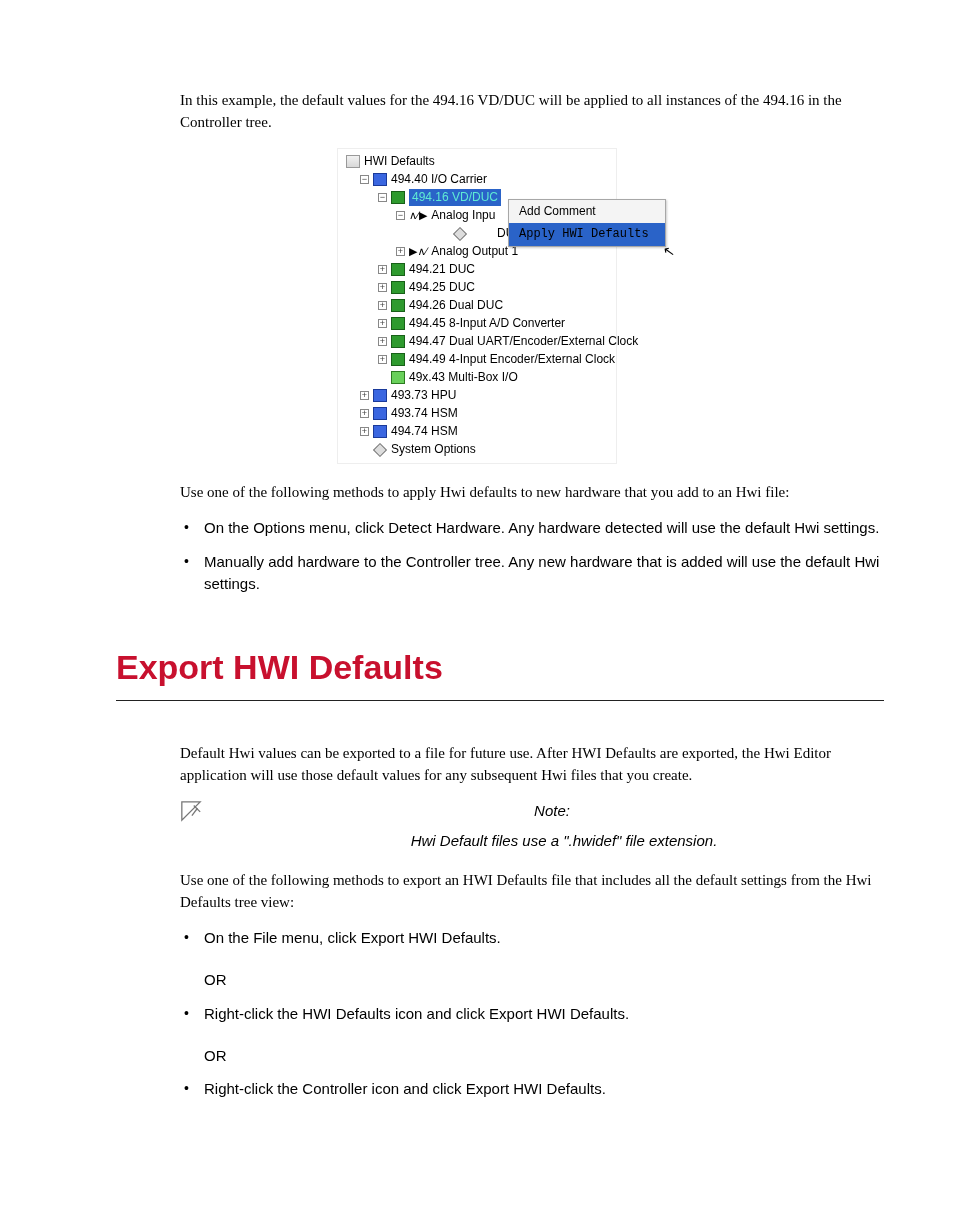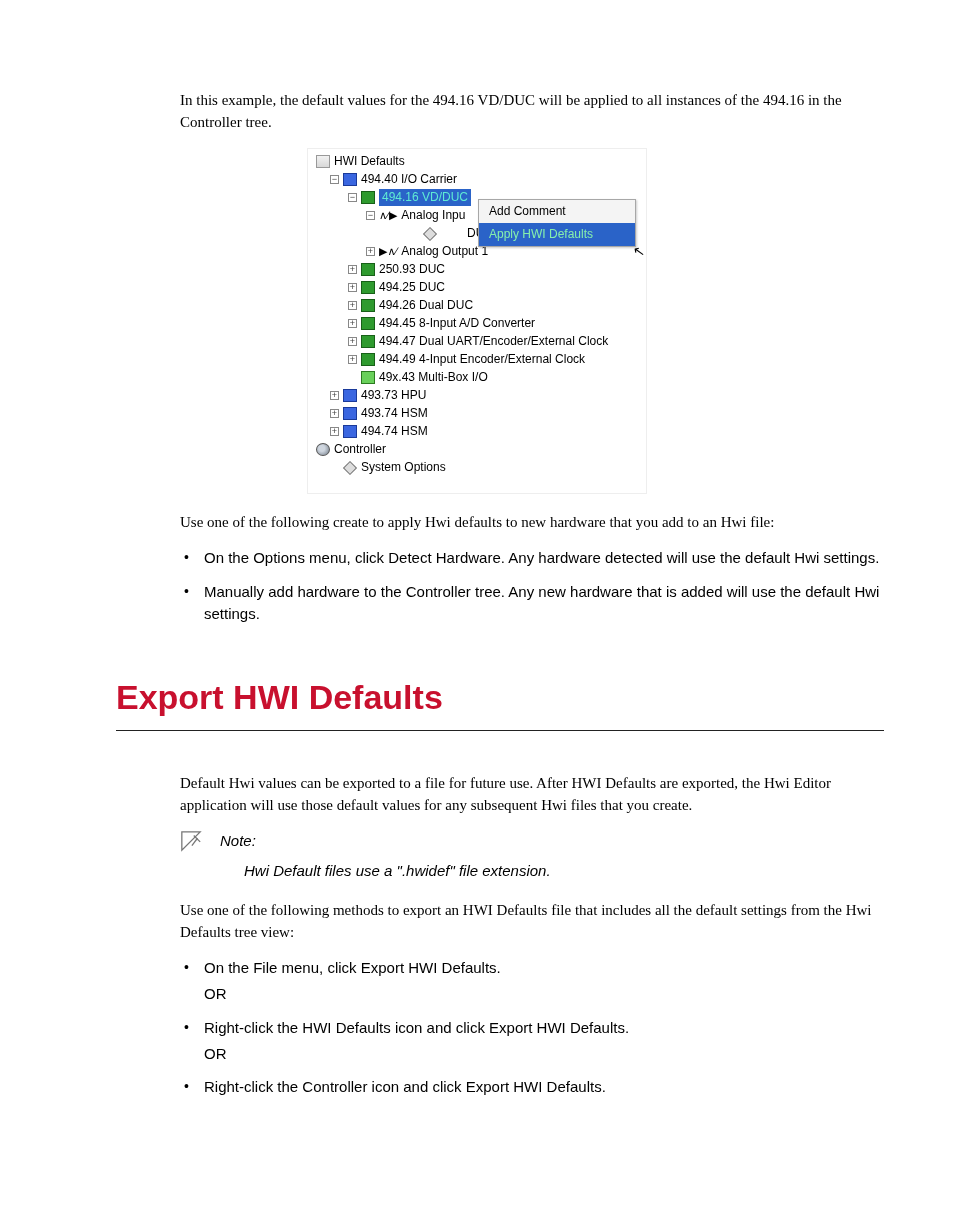--- a/index.html
+++ b/index.html
@@ -14,24 +14,24 @@
     line-height: 1.45;
   }
   .body-text {
     margin-left: 120px;
     margin-right: 10px;
   }
   .para { margin-bottom: 14px; font-family: Liberation Serif, serif; }
   .tree-image {
     display: block;
     margin: 10px auto 18px auto;
-    width: 340px;
+    width: 280px;
     background: #fff;
     border: 1px solid #eee;
-    padding: 4px 6px 16px 6px;
+    padding: 4px 6px 4px 6px;
     font-family: Tahoma, Arial, sans-serif;
     font-size: 12px;
     color: #000;
     position: relative;
   }
   .tree-row {
     display: flex;
     align-items: center;
     gap: 4px;
     height: 18px;
@@ -102,21 +102,22 @@
     background: #f4f4f4;
     border: 1px solid #a7a7a7;
     font-size: 12px;
     box-shadow: 1px 1px 2px rgba(0,0,0,0.2);
   }
   .ctx-item {
     padding: 3px 10px;
   }
   .ctx-item.hover {
     background: #2a63c8;
-    color: #86efac;
+    color: #000000;
+    font-family: Liberation Mono, monospace;
   }
   .cursor {
     position: absolute;
     left: 325px;
     top: 92px;
     font-size: 14px;
     color: #000;
     transform: rotate(-10deg);
     pointer-events:none;
   }
@@ -131,21 +132,21 @@
     padding-left: 24px;
     margin-bottom: 12px;
   }
   ul.bullets > li::before {
     content: "•";
     position: absolute;
     left: 4px;
     top: 0;
     font-size: 14px;
   }
-  .or { margin-top: 4px; }
+  .or { margin-top: 20px; }
   h1.section {
     color: #c8102e;
     font-size: 34px;
     font-weight: bold;
     margin-top: 48px;
     margin-bottom: 8px;
     margin-left: 56px;
   }
   hr.rule {
     border: none;
@@ -154,20 +155,21 @@
     margin-right: 10px;
     margin-bottom: 42px;
   }
   .note-block {
     margin-left: 120px;
     margin-right: 10px;
     margin-bottom: 18px;
     display: flex;
     gap: 18px;
     align-items: flex-start;
+    text-align: center;
   }
   .note-icon {
     width: 22px;
     flex-shrink:0;
   }
   .note-text { flex: 1; }
   .note-label { font-style: italic; margin-bottom: 8px; }
   .note-body { font-style: italic; margin-left: 24px; }
 </style>
 </head>
@@ -201,21 +203,21 @@
     <span>DUC</span>
   </div>
   <div class="tree-row ind3">
     <span class="expander">+</span>
     <span class="analog-glyph">▶∧∕</span>
     <span>Analog Output 1</span>
   </div>
   <div class="tree-row ind2">
     <span class="expander">+</span>
     <span class="ticon ic-green"></span>
-    <span>250.93 DUC</span>
+    <span>494.21 DUC</span>
   </div>
   <div class="tree-row ind2">
     <span class="expander">+</span>
     <span class="ticon ic-green"></span>
     <span>494.25 DUC</span>
   </div>
   <div class="tree-row ind2">
     <span class="expander">+</span>
     <span class="ticon ic-green"></span>
     <span>494.26 Dual DUC</span>
@@ -248,38 +250,34 @@
   <div class="tree-row ind1">
     <span class="expander">+</span>
     <span class="ticon ic-blue"></span>
     <span>493.74 HSM</span>
   </div>
   <div class="tree-row ind1">
     <span class="expander">+</span>
     <span class="ticon ic-blue"></span>
     <span>494.74 HSM</span>
   </div>
-  <div class="tree-row ind0">
-    <span class="ticon ic-controller"></span>
-    <span>Controller</span>
-  </div>
   <div class="tree-row ind1">
     <span class="dotspace"></span>
     <span class="ic-diamond"></span>
     <span>System Options</span>
   </div>
 
   <div class="ctx-menu">
     <div class="ctx-item">Add Comment</div>
     <div class="ctx-item hover">Apply HWI Defaults</div>
   </div>
   <div class="cursor">↖</div>
 </div>
 
-<p class="body-text para">Use one of the following create to apply Hwi defaults to new hardware that you add to an Hwi file:</p>
+<p class="body-text para">Use one of the following methods to apply Hwi defaults to new hardware that you add to an Hwi file:</p>
 
 <ul class="bullets">
   <li>On the Options menu, click Detect Hardware. Any hardware detected will use the default Hwi settings.</li>
   <li>Manually add hardware to the Controller tree. Any new hardware that is added will use the default Hwi settings.</li>
 </ul>
 
 <h1 class="section">Export HWI Defaults</h1>
 <hr class="rule">
 
 <p class="body-text para">Default Hwi values can be exported to a file for future use. After HWI Defaults are exported, the Hwi Editor application will use those default values for any subsequent Hwi files that you create.</p>

